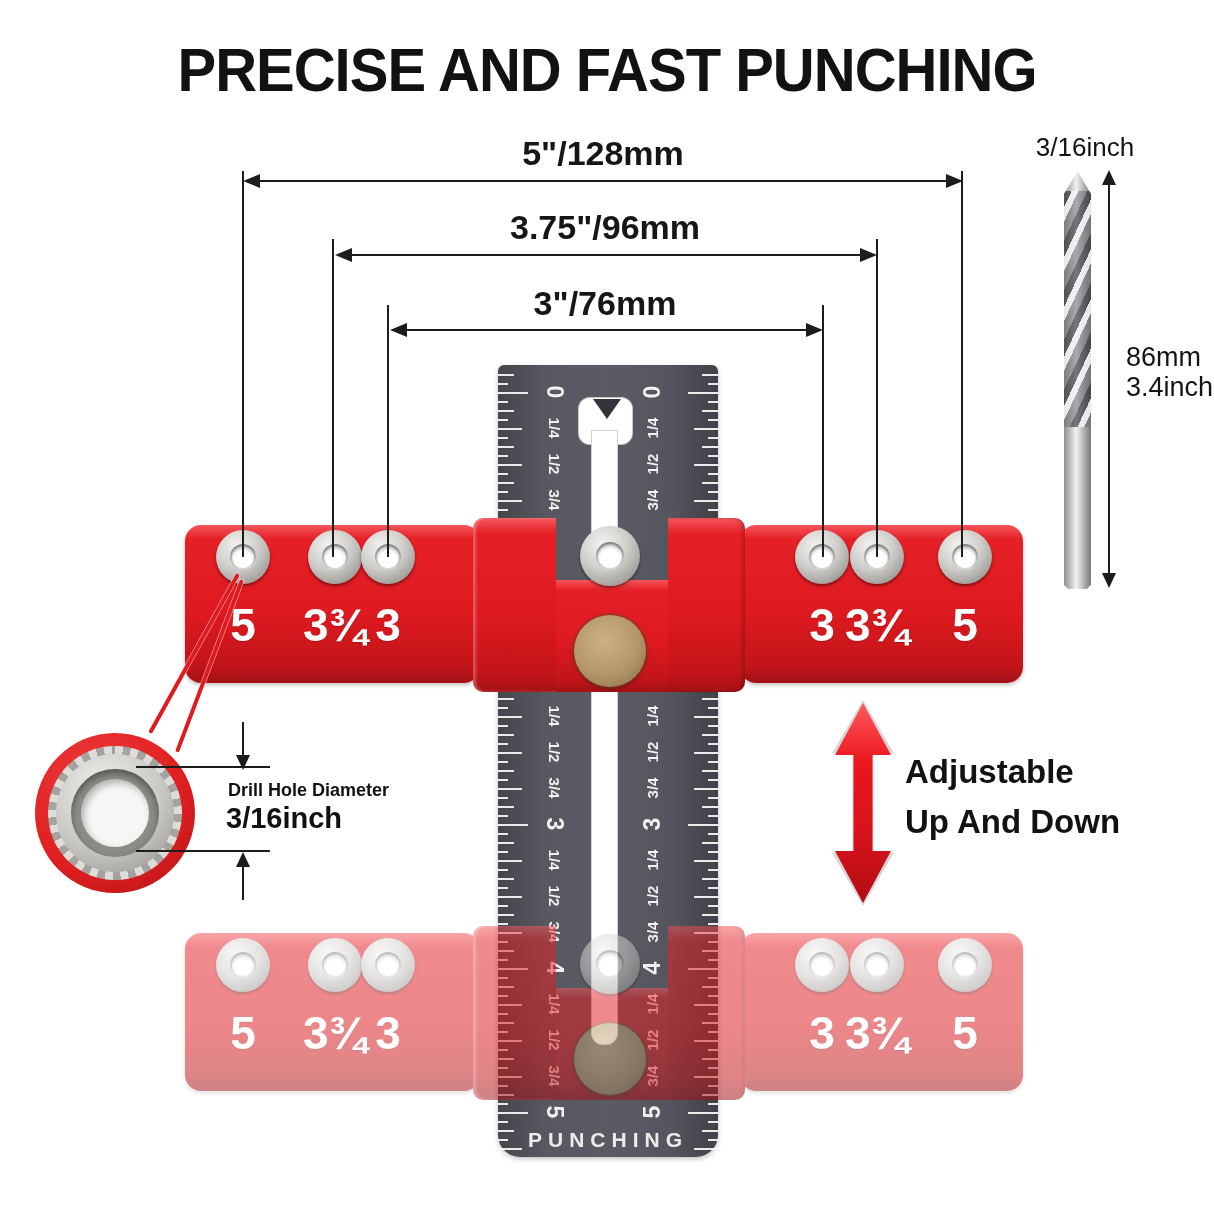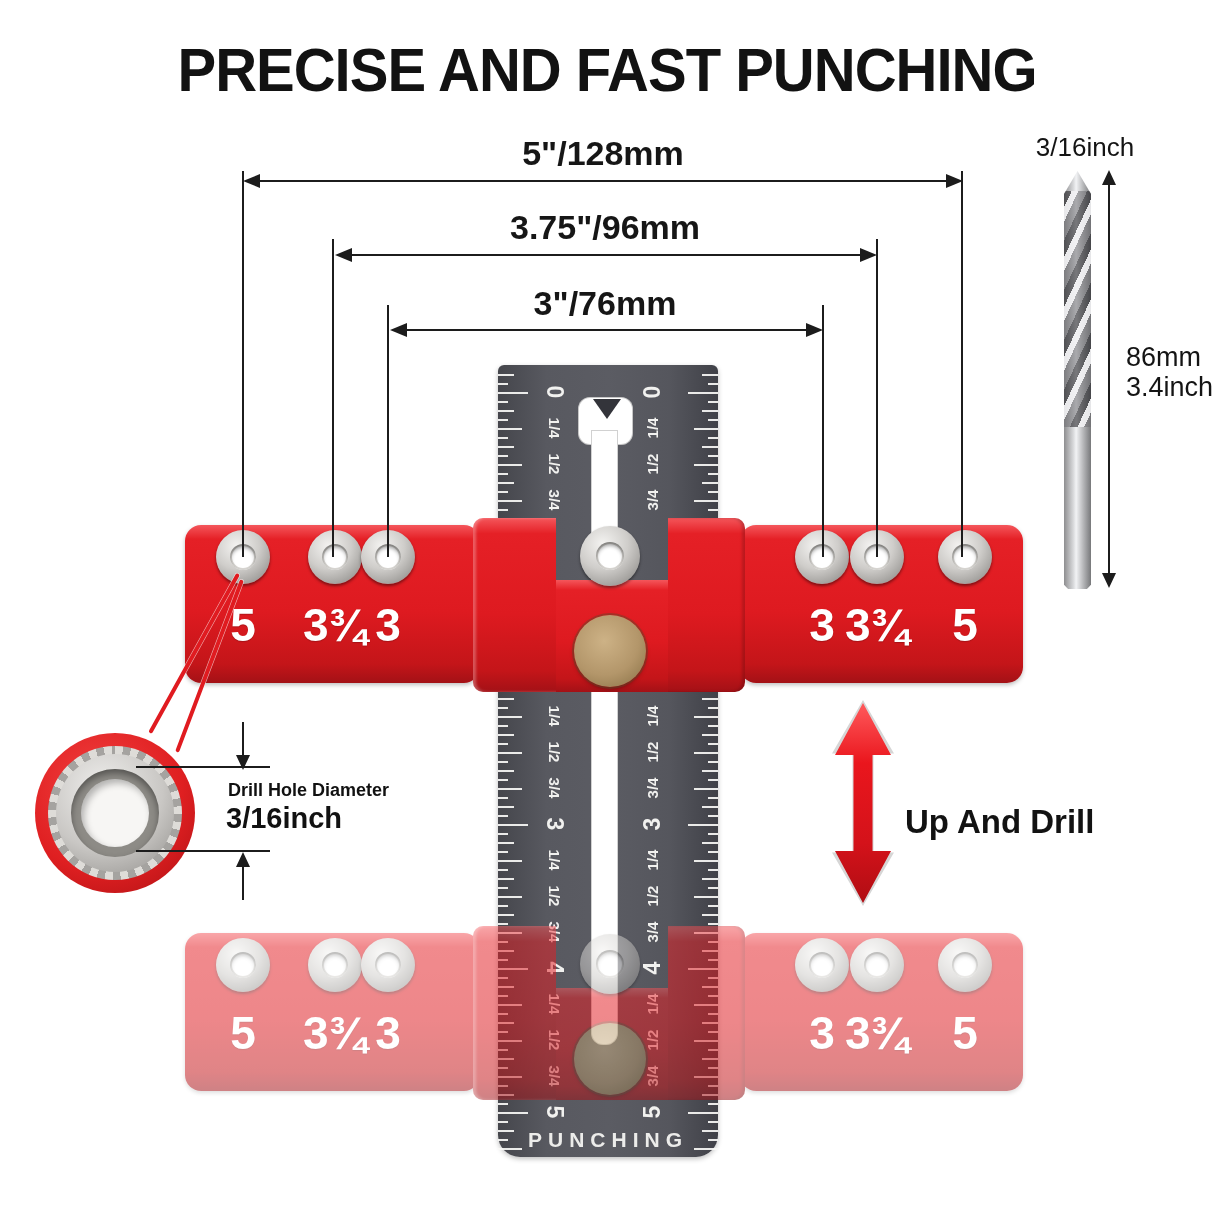--- a/index.html
+++ b/index.html
@@ -429,21 +429,22 @@
   <div class="ah ah-down" style="left:236px;top:755px;"></div>
   <div class="h-line" style="left:136px;top:766px;width:134px;"></div>
   <div id="inset-t1" class="abs">Drill Hole Diameter</div>
   <div id="inset-t2" class="abs">3/16inch</div>
   <div class="h-line" style="left:136px;top:850px;width:134px;"></div>
   <div class="ah ah-up" style="left:236px;top:852px;"></div>
   <div class="v-line" style="left:242px;top:867px;height:33px;"></div>
 
   <div id="adj-bg" class="abs updown"></div>
   <div id="adj-fg" class="abs updown"></div>
-  <div id="adj-l2" class="abs">Up And Drill</div>
+  <div id="adj-l1" class="abs">Adjustable</div>
+  <div id="adj-l2" class="abs">Up And Down</div>
 
   <div id="bit-dim-label" class="abs">3/16inch</div>
   <div id="bit" class="abs">
     <div id="bit-flutes"></div>
   </div>
   <div class="ah ah-up" style="left:1102px;top:170px;"></div>
   <div class="v-line" style="left:1108px;top:183px;height:392px;"></div>
   <div class="ah ah-down" style="left:1102px;top:573px;"></div>
   <div id="bit-len1" class="abs">86mm</div>
   <div id="bit-len2" class="abs">3.4inch</div>

